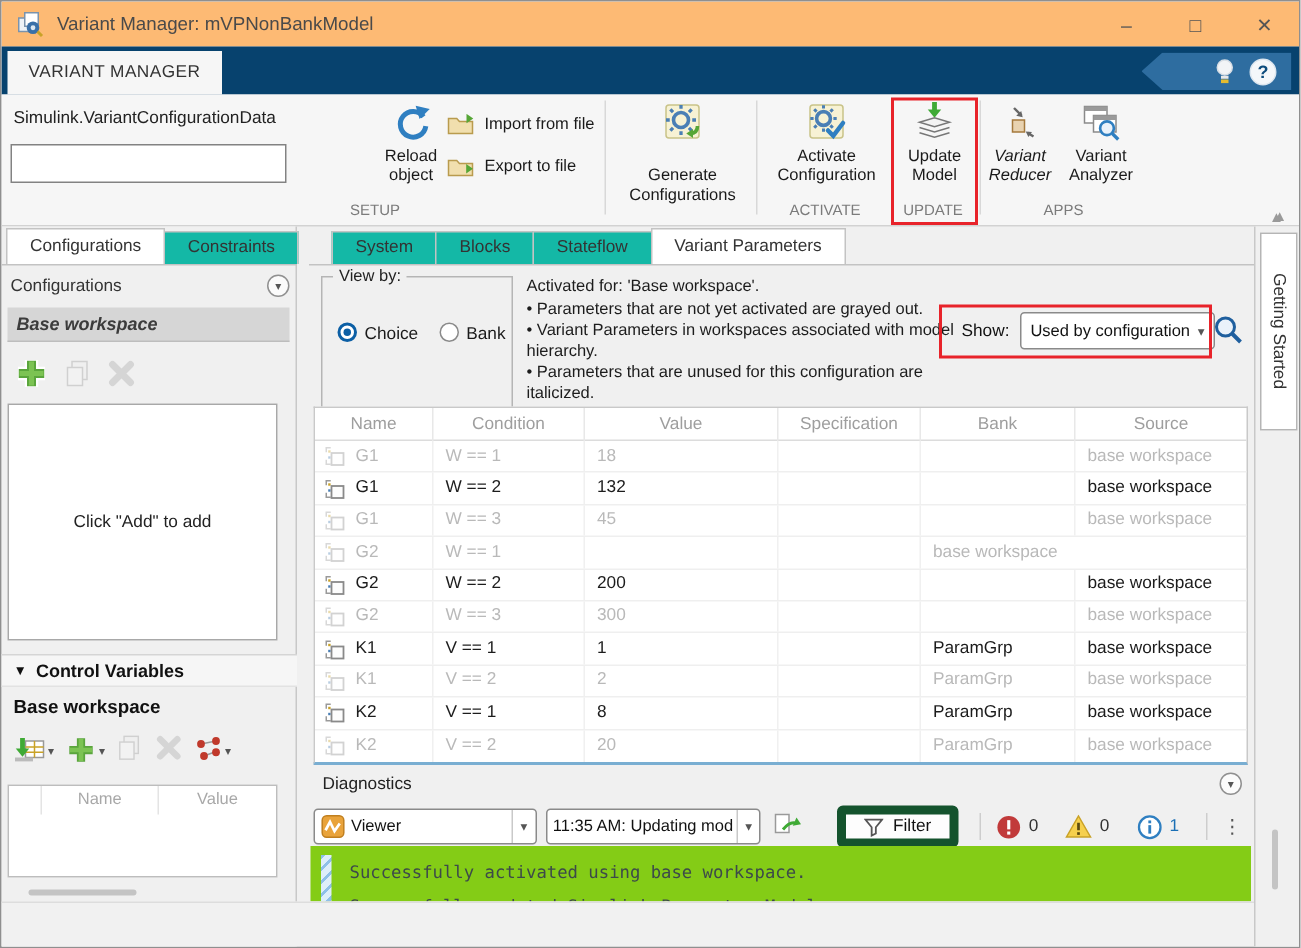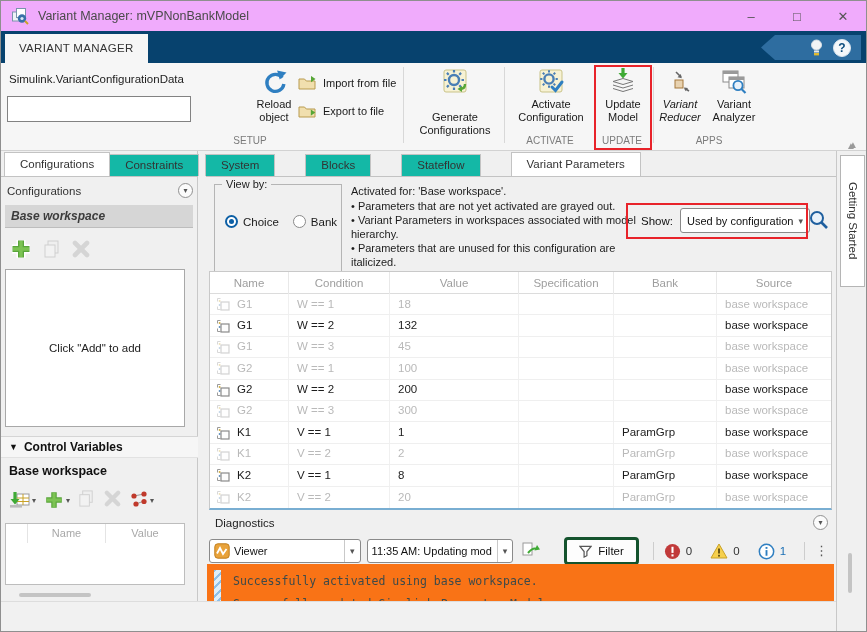--- a/index.html
+++ b/index.html
@@ -3,21 +3,21 @@
 <meta charset="utf-8">
 <style>
   * { margin:0; padding:0; box-sizing:border-box; }
   html,body { background:#cfcfcf; }
   body { font-family:"Liberation Sans", sans-serif; }
   #win {
     position:relative; width:867px; height:632px; background:#f0f0f0;
     border:1px solid #8f8f8f; overflow:hidden; font-size:12px; color:#1a1a1a;
   }
   
-  .titlebar { position:absolute; left:0; top:0; width:100%; height:30px; background:#f0abfc; display:flex; align-items:center; }
+  .titlebar { position:absolute; left:0; top:0; width:100%; height:30px; background:#fdba74; display:flex; align-items:center; }
   .app-icon { margin-left:10px; width:18px; height:18px; }
   .title-text { margin-left:9px; font-size:12.5px; color:#4a4a4a; }
   .win-controls { position:absolute; right:0; top:0; height:30px; display:flex; }
   .win-btn { width:46px; height:30px; display:flex; align-items:center; justify-content:center; color:#555; font-size:13px; }
   
   .ribbon-bar { position:absolute; left:0; top:30px; width:100%; height:32px; background:#07426e; }
   .ribbon-tab { position:absolute; left:4px; top:3px; height:29px; background:#f6f6f6; color:#333;
     padding:0 14px; line-height:29px; font-size:11.5px; letter-spacing:.3px; }
   .help-wedge { position:absolute; right:5px; top:4px; width:100px; height:25px; background:#2e6da0;
     clip-path:polygon(14px 0,100% 0,100% 100%,14px 100%,0 50%); display:flex; align-items:center; justify-content:flex-end; gap:10px; padding-right:10px; }
@@ -90,25 +90,25 @@
   .prow.inactive { color:#b9b9b9; }
   .prow.inactive .picon { opacity:.38; }
   .picon { display:inline-flex; margin-right:7px; margin-left:-2px; }
   
   .diag-title { position:absolute; left:214px; top:516px; font-size:11.5px; color:#222; }
   .diag-collapse { position:absolute; left:812px; top:514px; }
   .diag-toolbar { position:absolute; left:208px; top:537px; width:623px; height:26px; display:flex; align-items:center; gap:6px; }
   .combo { height:24px; background:#fff; border:1px solid #8a8a8a; border-radius:3px; display:flex; align-items:center; font-size:11px; color:#111; overflow:hidden; }
   .combo .txt { padding:0 4px; white-space:nowrap; overflow:hidden; }
   .combo .arrbox { margin-left:auto; border-left:1px solid #c9c9c9; align-self:stretch; display:flex; align-items:center; padding:0 5px; color:#555; font-size:9px; }
-  .pillbtn { height:28px; border:3px solid #14532d; border-radius:4px; background:#fdfdfd; display:flex; align-items:center; gap:6px; padding:0 12px; font-size:11.5px; color:#111; }
+  .pillbtn { height:28px; border:6px solid #14532d; border-radius:4px; background:#fdfdfd; display:flex; align-items:center; gap:6px; padding:0 12px; font-size:11.5px; color:#111; }
   .badge { display:flex; align-items:center; gap:5px; font-size:11.5px; color:#333; }
   .vsep { width:1px; height:18px; background:#cdcdcd; }
   .kebab { color:#555; font-size:13px; letter-spacing:0; line-height:10px; padding:0 4px; }
-  .diag-msgs { position:absolute; left:206px; top:563px; width:627px; height:37px; background:#f97316; overflow:hidden; }
+  .diag-msgs { position:absolute; left:206px; top:563px; width:627px; height:37px; background:#84cc16; overflow:hidden; }
   .bluestrip { position:absolute; left:7px; top:6px; width:7px; height:40px;
     background:repeating-linear-gradient(135deg,#8fc0e8 0 2px,#ddeefa 2px 6px); }
   .msg { position:absolute; left:26px; font-family:"DejaVu Sans Mono", monospace; font-size:11.5px; color:#3d4a4a; white-space:nowrap; }
   .footer { position:absolute; left:0; top:600px; width:100%; height:32px; background:#f1f1f1; border-top:1px solid #dddddd; }
   
   .rail { position:absolute; left:835px; top:150px; width:32px; height:482px; background:#f0f0f0; border-left:1px solid #c8c8c8; }
   .rail-collapse { position:absolute; left:845px; top:139px; color:#9a9a9a; font-size:10px; }
   .gs-tab { position:absolute; left:3px; top:4px; width:25px; height:132px; background:#fff; border:1px solid #b5b5b5;
     display:flex; align-items:center; justify-content:center; }
   .gs-tab span { writing-mode:vertical-rl; font-size:11.5px; color:#333; }
@@ -354,21 +354,21 @@
       </div>
     </div>
     <div class="hscroll"></div>
   </div>
 
   <div class="tabrow" style="left:3px;">
     <div class="tab active">Configurations</div>
     <div class="tab">Constraints</div>
   </div>
 
-  <div class="tabrow" style="left:204px;gap:31px;">
+  <div class="tabrow" style="left:220px;">
     <div class="tab">System</div>
     <div class="tab">Blocks</div>
     <div class="tab">Stateflow</div>
     <div class="tab active">Variant Parameters</div>
   </div>
 
   <div class="viewby">
     <div class="legend">View by:</div>
     <div class="radio-row">
       <label><span class="radio sel"></span><span>Choice</span></label>
@@ -467,21 +467,20 @@
               <svg width="14" height="14" viewBox="0 0 14 14">
                 <path d="M4.5 1.5 h-3 v3 M1.5 9.5 v3 h3" fill="none" stroke="#9a9a9a"></path>
                 <rect x="2.8" y="3.2" width="1.6" height="1.6" fill="#c9a227"></rect>
                 <rect x="2.8" y="7.2" width="1.6" height="1.6" fill="#4a7fb5"></rect>
                 <rect x="5" y="5" width="8" height="8" fill="#fdfdfd" stroke="#8a8a8a" stroke-width="1.2"></rect>
               </svg>
             </span>
             <span>G2</span>
           </div>
           <div class="pcell">W == 1</div>
-          <div class="pcell">100</div>
           <div class="pcell"></div>
           <div class="pcell"></div>
           <div class="pcell">base workspace</div>
         </div>
         <div class="prow">
           <div class="pcell">
             <span class="picon">
               <svg width="14" height="14" viewBox="0 0 14 14">
                 <path d="M4.5 1.5 h-3 v3 M1.5 9.5 v3 h3" fill="none" stroke="#9a9a9a"></path>
                 <rect x="2.8" y="3.2" width="1.6" height="1.6" fill="#c9a227"></rect>

